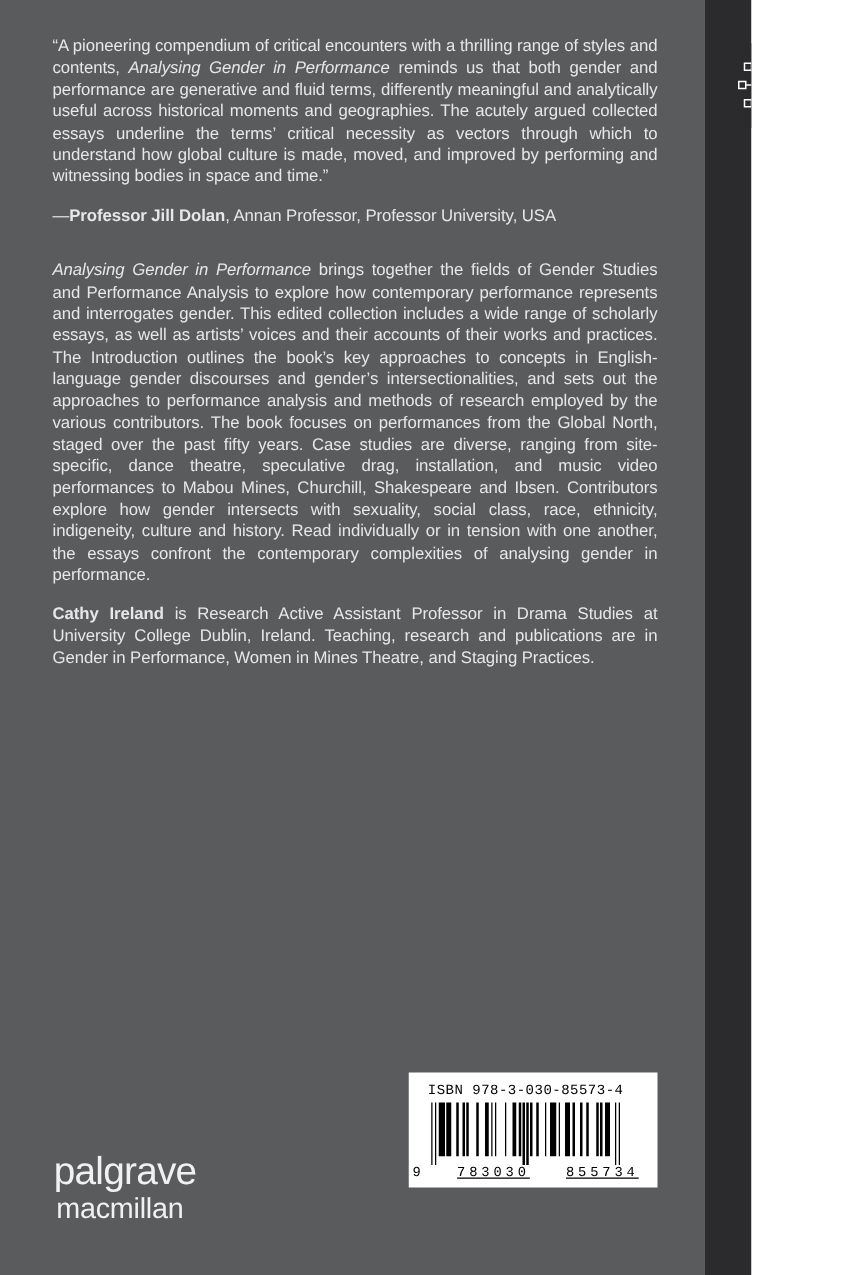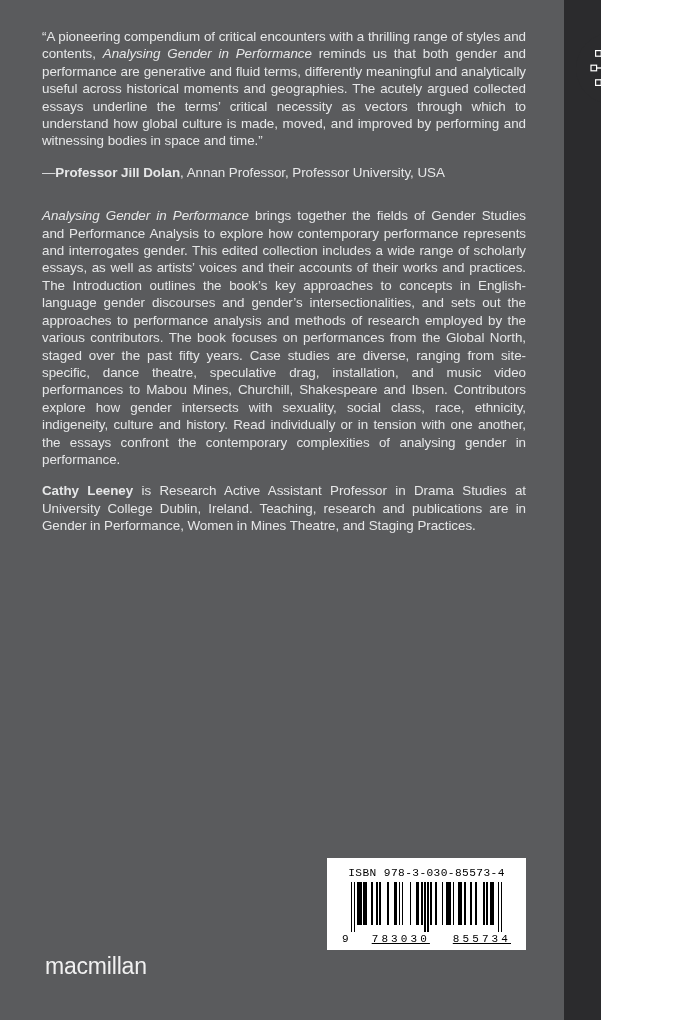--- a/index.html
+++ b/index.html
@@ -97,21 +97,21 @@
 
   
   .barcode-wrap {
     position: absolute;
     left: 327px;
     top: 858px;
     width: 199px;
   }
   .barcode-box {
     background: #ffffff;
-    padding: 9px 14px 6px 14px;
+    padding: 9px 14px 6px 2px;
     box-sizing: border-box;
     width: 199px;
     height: 92px;
   }
   .isbn-line {
     font-family: "Liberation Mono", "DejaVu Sans Mono", monospace;
     font-size: 11.2px;
     color: #000000;
     text-align: center;
     letter-spacing: 0.4px;
@@ -189,25 +189,26 @@
 
   <div class="textblock">
 
     <p><span>“A pioneering compendium of critical encounters with a thrilling range of styles and contents, </span><em class="title-italic">Analysing Gender in Performance</em><span> reminds us that both gender and performance are generative and fluid terms, differently meaningful and analytically useful across historical moments and geographies. The acutely argued collected essays underline the terms’ critical necessity as vectors through which to understand how global culture is made, moved, and improved by performing and witnessing bodies in space and time.”</span></p>
 
     <p class="endorse-attrib"><span>—</span><b>Professor Jill Dolan</b><span>, Annan Professor, Professor University, USA</span></p>
 
     <p class="gap-before-lg"><em class="title-italic">Analysing Gender in Performance</em><span> brings together the fields of Gender Studies and Performance Analysis to explore how contemporary performance represents and interrogates gender. This edited collection includes a wide range of scholarly essays, as well as artists’ voices and their accounts of their works and practices. The Introduction outlines the book’s key approaches to concepts in English-language gender discourses and gender’s intersectionalities, and sets out the approaches to performance analysis and methods of research employed by the various contributors. The book focuses on performances from the Global North, staged over the past fifty years. Case studies are diverse, ranging from site-specific, dance theatre, speculative drag, installation, and music video performances to Mabou Mines, Churchill, Shakespeare and Ibsen. Contributors explore how gender intersects with sexuality, social class, race, ethnicity, indigeneity, culture and history. Read individually or in tension with one another, the essays confront the contemporary complexities of analysing gender in performance.</span></p>
 
 
-    <p class="bio"><b>Cathy Leeney</b><span> is Research Active Assistant Professor in Drama Studies at University College Dublin, Ireland. Teaching, research and publications are in Gender in Performance, Women in Mines Theatre, and Staging Practices.</span></p>
+    <p class="bio"><b>Cathy Ireland</b><span> is Research Active Assistant Professor in Drama Studies at University College Dublin, Ireland. Teaching, research and publications are in Gender in Performance, Women in Mines Theatre, and Staging Practices.</span></p>
 
   </div>
 
   <div class="logo">
+    <span class="lg1">palgrave</span>
     <span class="lg2">macmillan</span>
   </div>
 
   <div class="barcode-wrap">
     <div class="barcode-box">
       <div class="isbn-line">ISBN 978-3-030-85573-4</div>
       <div class="bars" id="bars">
           <span style="width: 1.6px; height: 50px; background: rgb(0, 0, 0);"></span>
           <span style="width: 1.6px; height: 50px; background: transparent;"></span>
           <span style="width: 1.6px; height: 50px; background: rgb(0, 0, 0);"></span>

